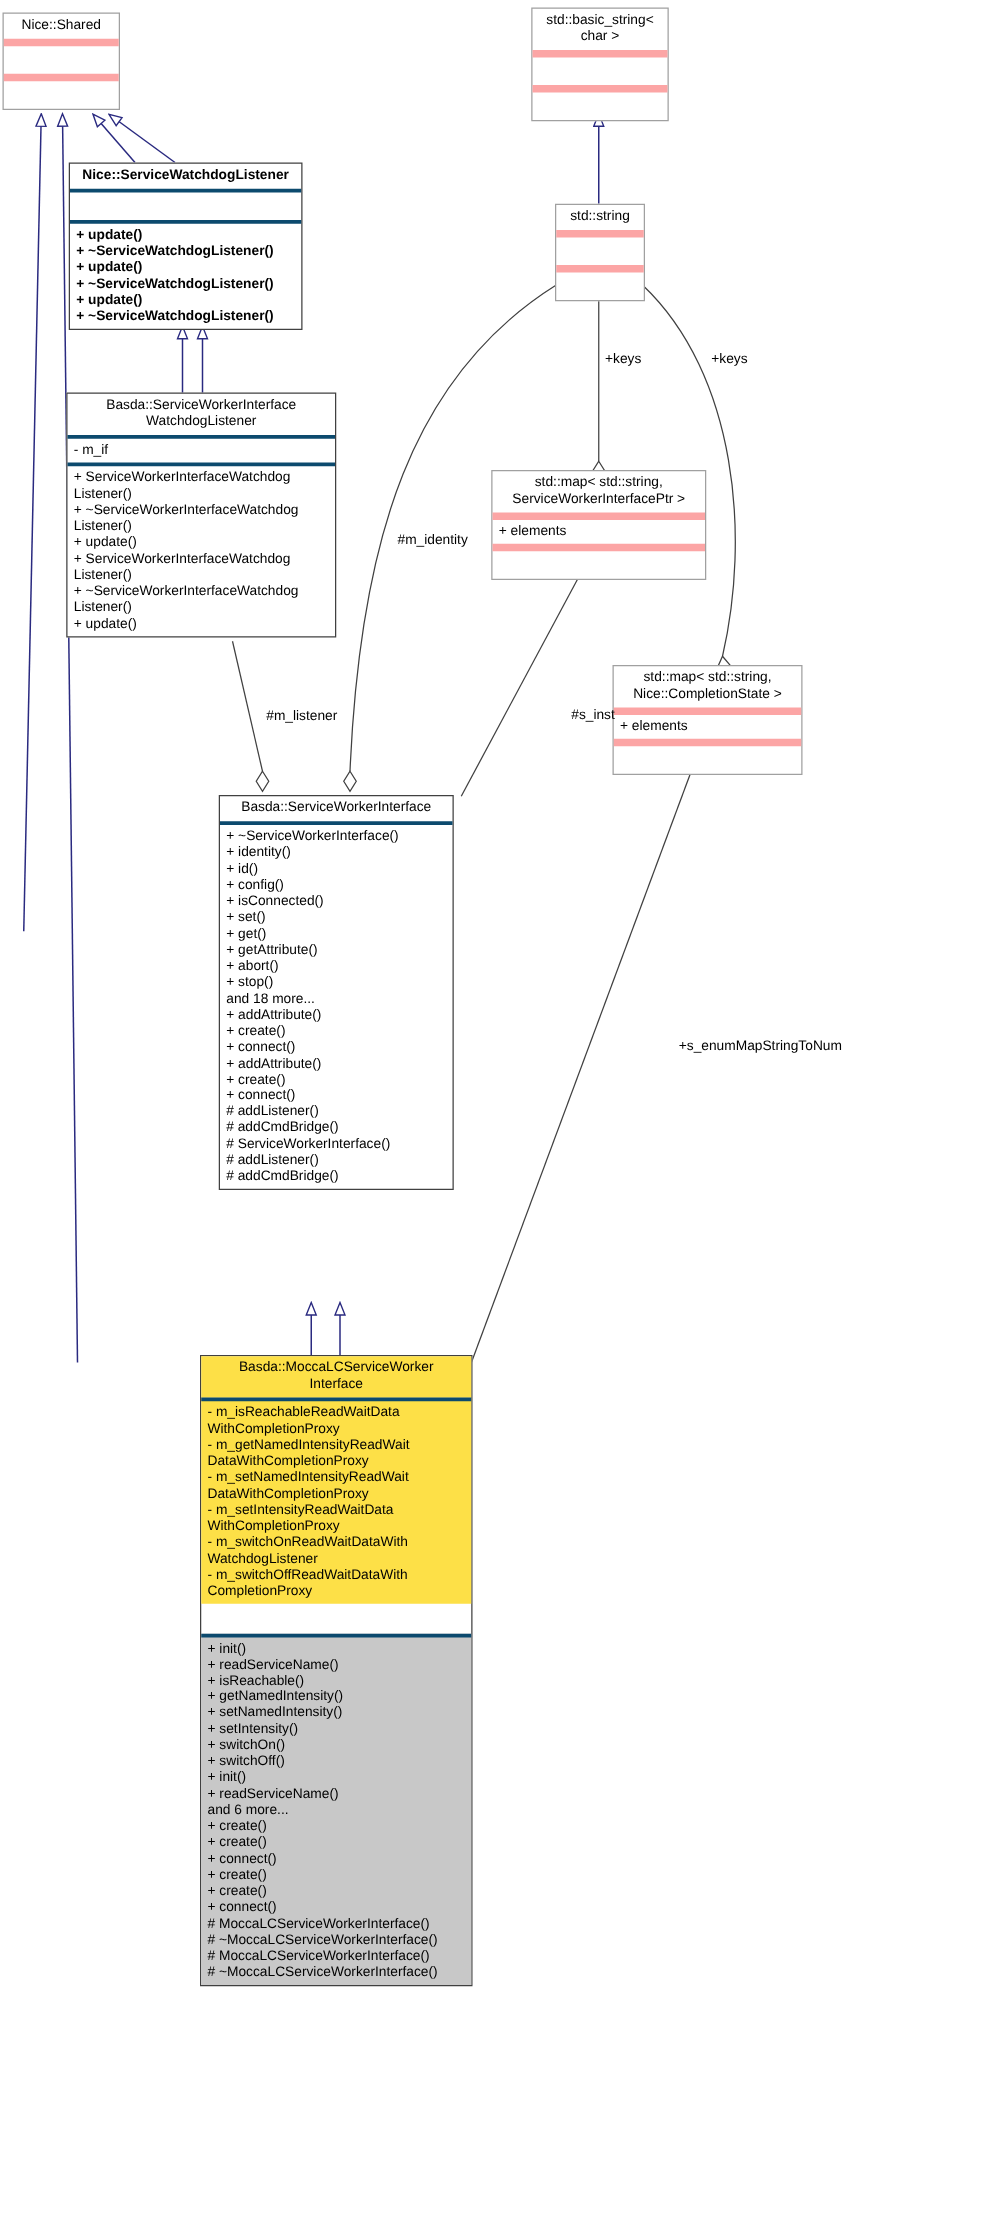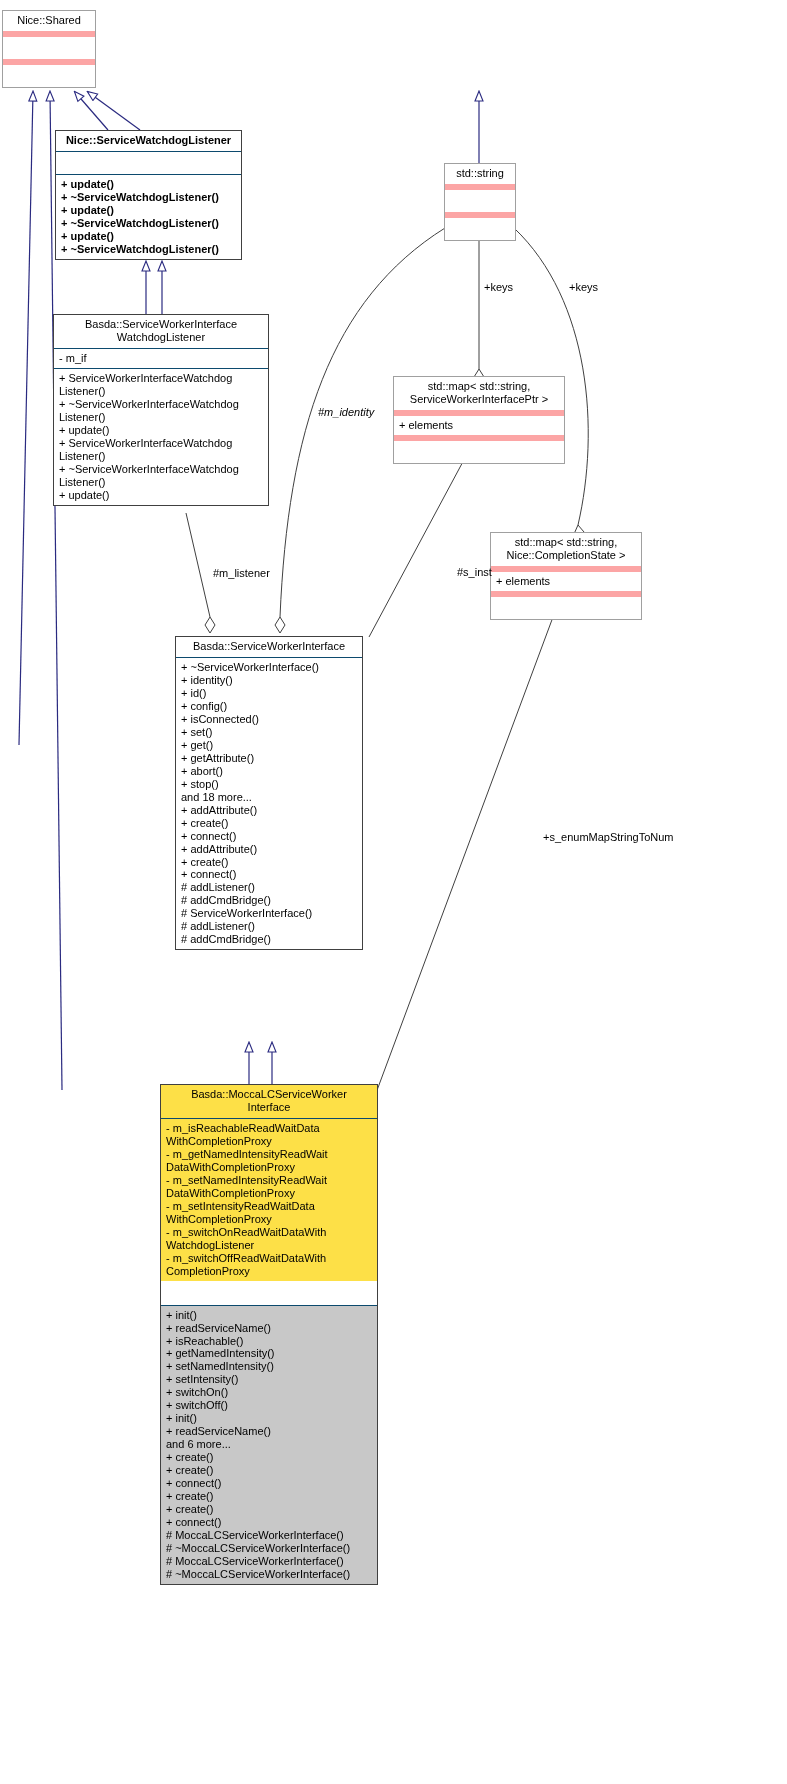--- a/index.html
+++ b/index.html
@@ -43,21 +43,21 @@
   }
   .node .title {
     text-align: center;
     padding: 3px 4px 4px 4px;
     white-space: pre-line;
   }
   .node .sep {
     border-top: 6px solid #fca5a5;
   }
   .node.strong .sep {
-    border-top: 1px solid #0c4a6e;
+    border-top: 3px solid #0c4a6e;
   }
   .node .compartment {
     padding: 3px 5px 3px 5px;
     text-align: left;
   }
   .node .compartment.empty {
     min-height: 16px;
     padding: 3px 5px;
   }
   .node .compartment .row {
@@ -164,20 +164,26 @@
 Listener()</div>
       <div class="row">+ update()</div>
       <div class="row">+ ServiceWorkerInterfaceWatchdog
 Listener()</div>
       <div class="row">+ ~ServiceWorkerInterfaceWatchdog
 Listener()</div>
       <div class="row">+ update()</div>
     </div>
   </div>
 
+  <div class="node" style="left:425px; top:6px; width:110px;">
+    <div class="title">std::basic_string&lt;
+char &gt;</div>
+    <div class="sep compartment empty"></div>
+    <div class="sep compartment empty"></div>
+  </div>
 
   <div class="node" style="left:444px; top:163px; width:72px;">
     <div class="title">std::string</div>
     <div class="sep compartment empty"></div>
     <div class="sep compartment empty"></div>
   </div>
 
   <div class="node" style="left:393px; top:376px; width:172px;">
     <div class="title">std::map&lt; std::string,
 ServiceWorkerInterfacePtr &gt;</div>
@@ -261,18 +267,18 @@
       <div class="row">+ connect()</div>
       <div class="row"># MoccaLCServiceWorkerInterface()</div>
       <div class="row"># ~MoccaLCServiceWorkerInterface()</div>
       <div class="row"># MoccaLCServiceWorkerInterface()</div>
       <div class="row"># ~MoccaLCServiceWorkerInterface()</div>
     </div>
   </div>
 
   <div class="edge-label" style="left:484px; top:281px;">+keys</div>
   <div class="edge-label" style="left:569px; top:281px;">+keys</div>
-  <div class="edge-label" style="left:318px; top:406px;font-style:italic;">#m_identity</div>
+  <div class="edge-label" style="left:318px; top:426px;">#m_identity</div>
   <div class="edge-label" style="left:213px; top:567px;">#m_listener</div>
   <div class="edge-label" style="left:420px; top:566px;margin-left:37px;">#s_inst</div>
   <div class="edge-label" style="left:543px; top:831px;">+s_enumMapStringToNum</div>
 
 </div>
 
 </body></html>

